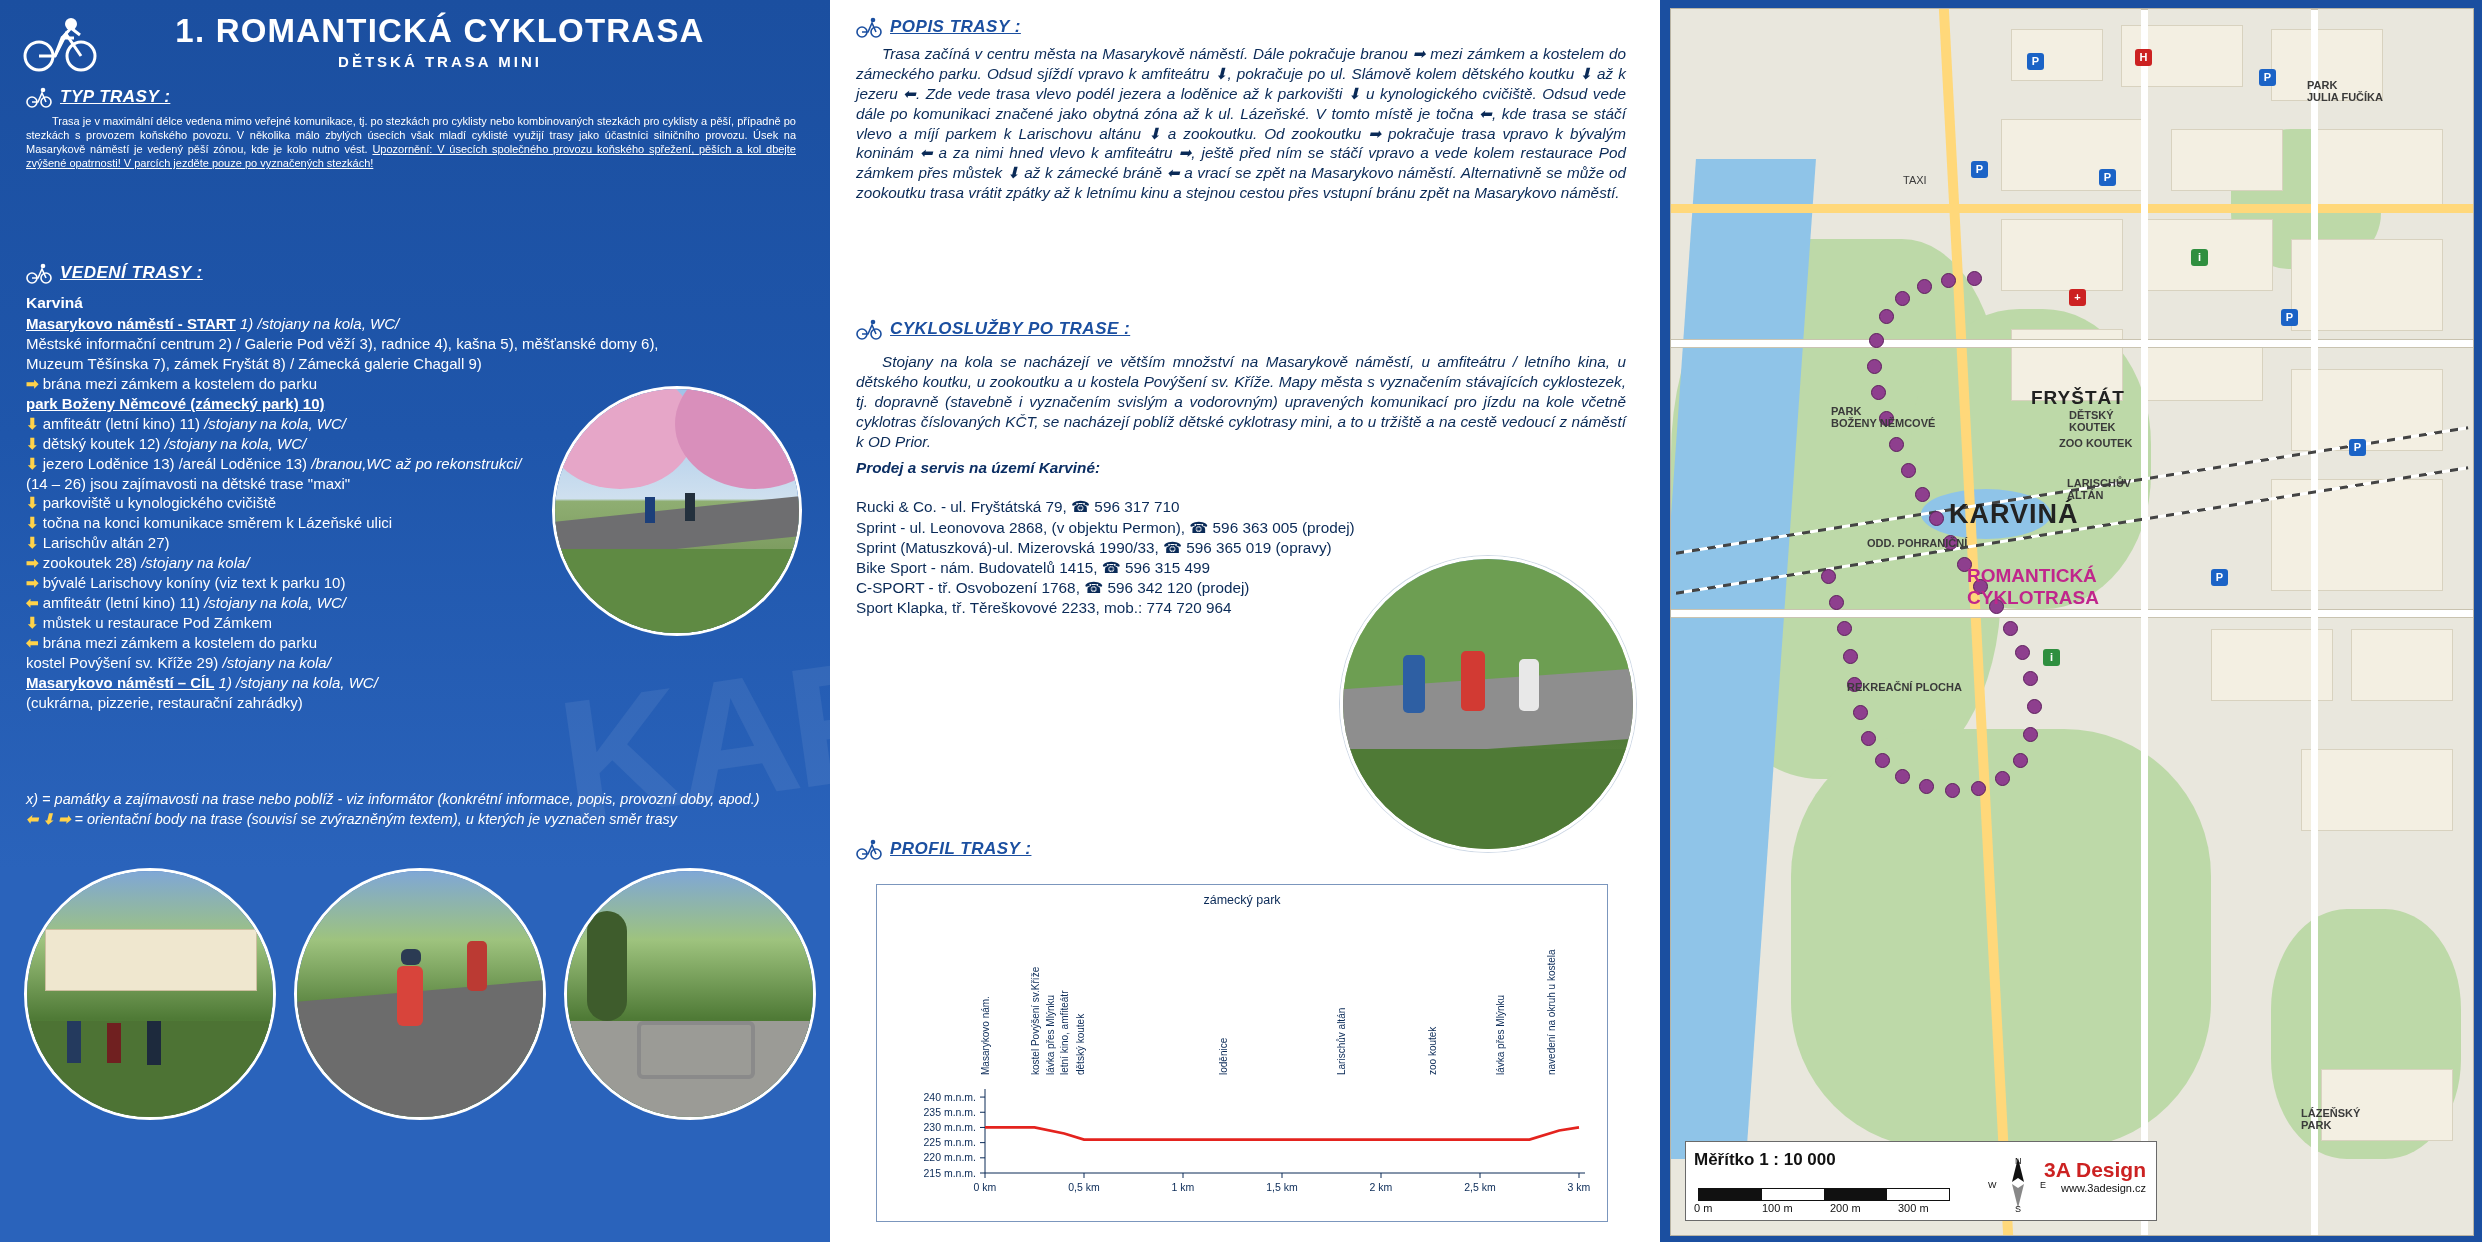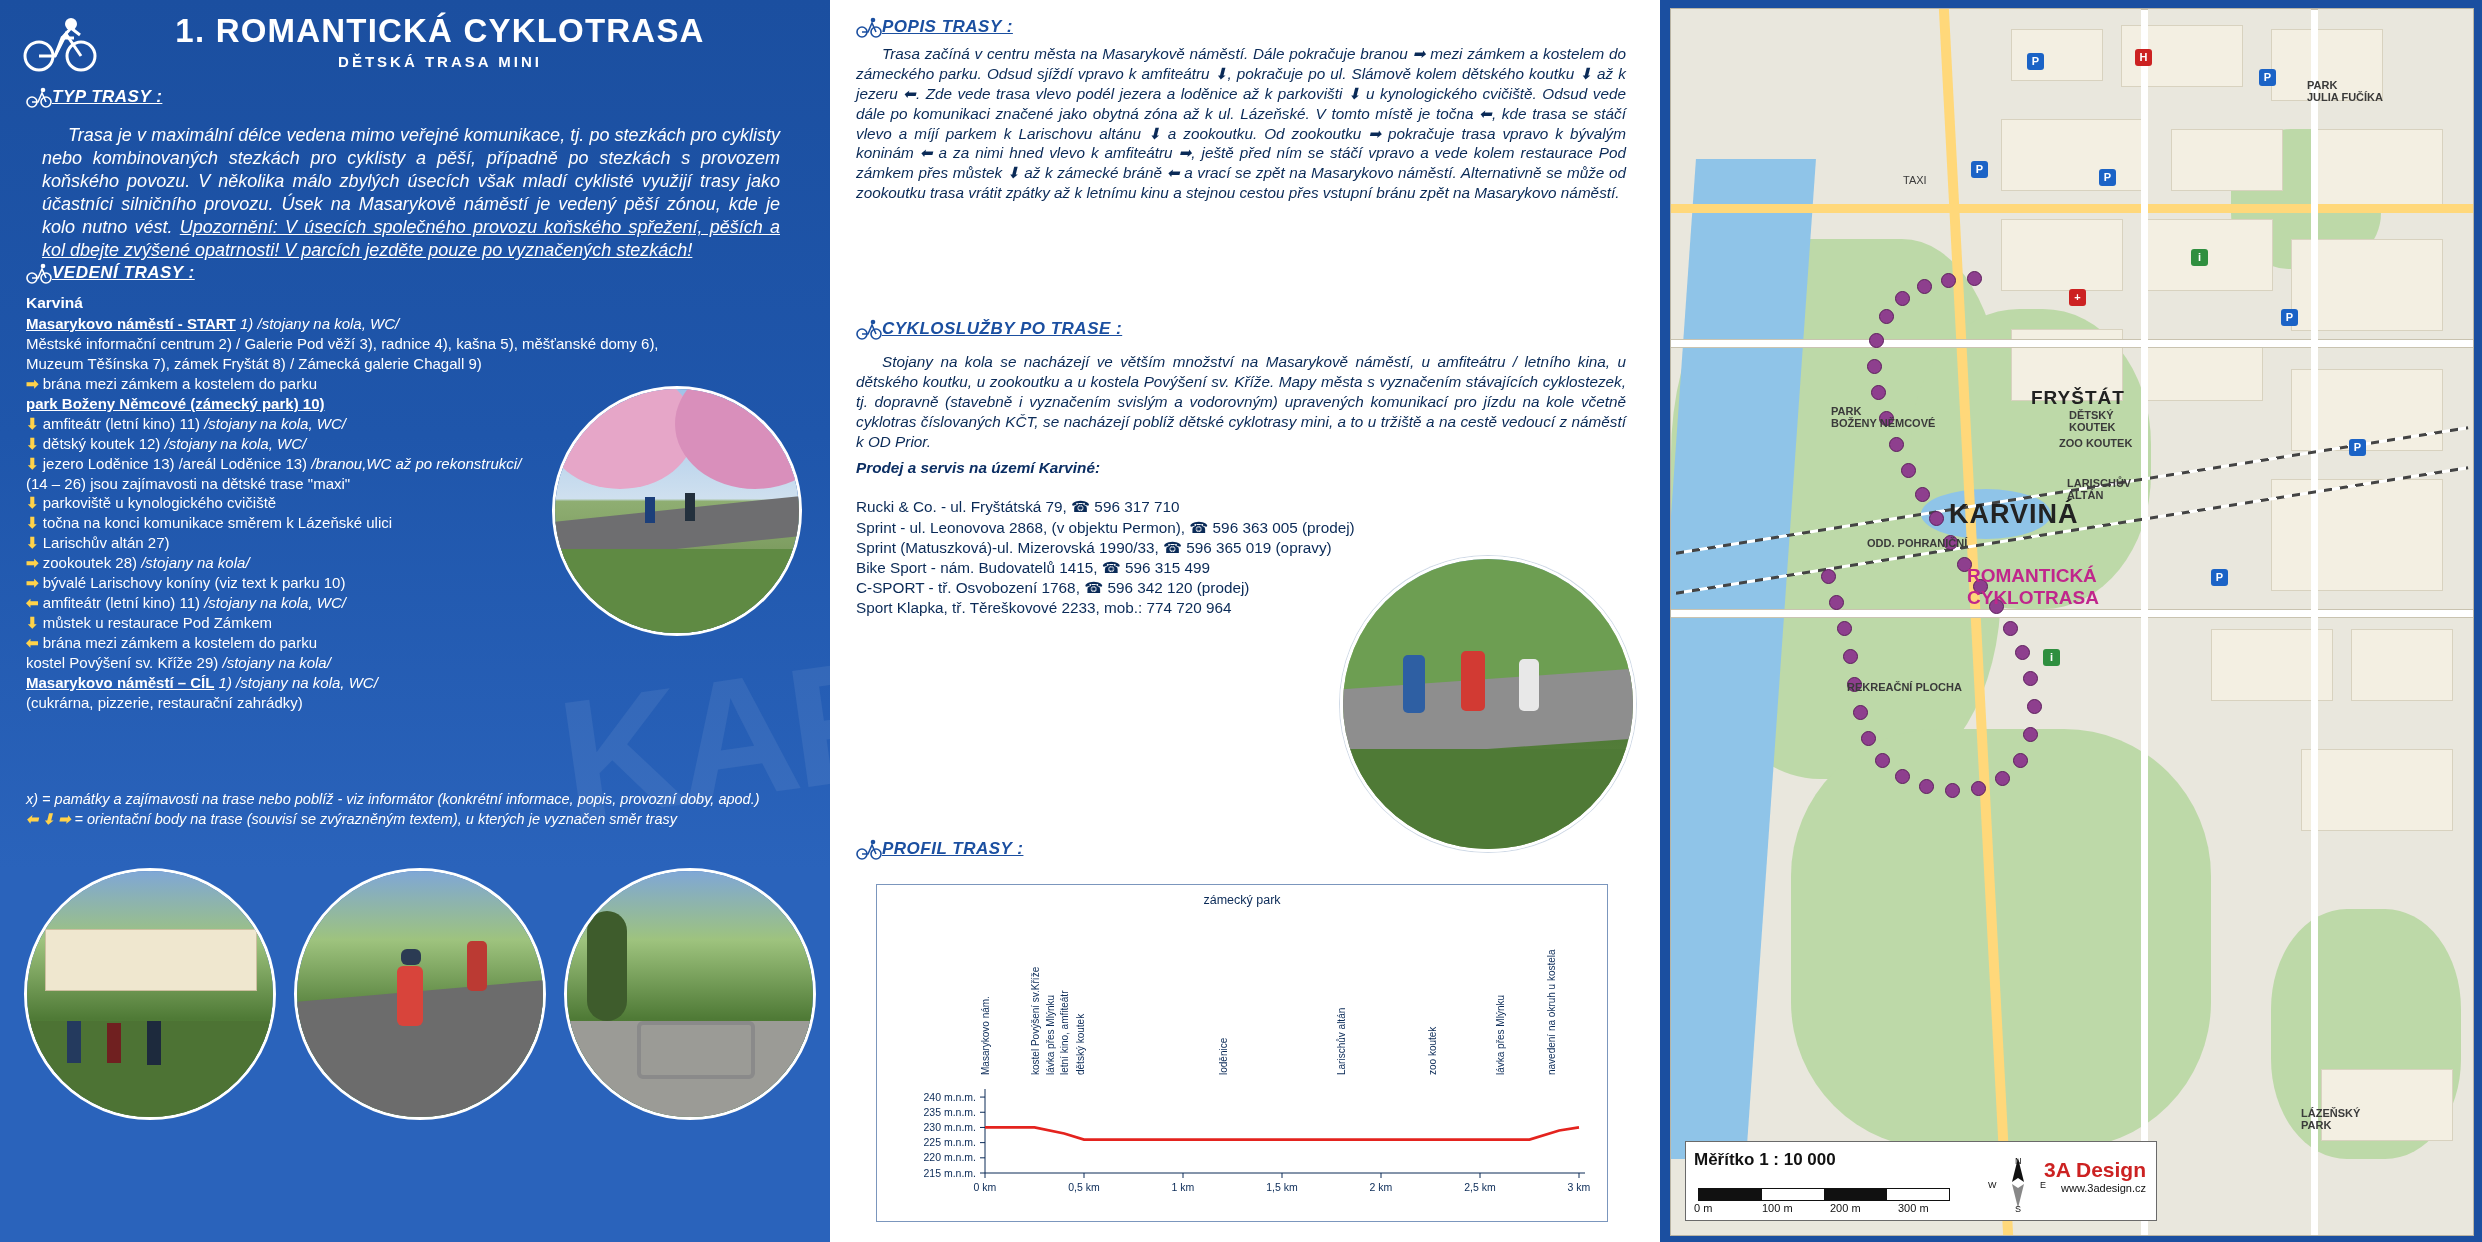--- a/index.html
+++ b/index.html
@@ -29,31 +29,31 @@
     position:absolute;left:120px;top:12px;width:640px;text-align:center;
   }
   .head-title h1{
     margin:0;font-size:33px;letter-spacing:1.2px;font-weight:bold;color:#fff;
   }
   .head-title h2{
     margin:3px 0 0 0;font-size:15px;letter-spacing:3px;font-weight:bold;color:#fff;
   }
 
   .sec-head{
-    display:flex;align-items:center;margin:0 0 6px 0;
+    display:flex;align-items:center;gap:8px;margin:0 0 6px 0;
   }
   .sec-head .sh-icon{width:26px;height:22px;flex:0 0 26px;}
   .sec-head .sh-text{
     font-style:italic;font-weight:bold;font-size:17px;color:#ffffff;
     text-decoration:underline;letter-spacing:.5px;
   }
 
   .block-typ{position:absolute;left:26px;top:86px;width:770px;}
   .body-txt{
-    font-size:18px;line-height:1.28;font-style:italic;text-align:justify;margin:16px;
+    font-size:11px;line-height:1.28;text-align:justify;margin:0;
   }
   .body-txt .indent{display:inline-block;width:26px;}
   .u{text-decoration:underline;}
 
   .block-vedeni{position:absolute;left:26px;top:262px;width:540px;}
   .karvina{font-weight:bold;font-size:15.5px;margin:10px 0 2px 0;}
   ul.route{list-style:none;margin:0;padding:0;font-size:15px;line-height:1.33;}
   ul.route li{margin:0;padding:0;white-space:nowrap;}
   ul.route li .ar{color:#ffd24a;font-weight:bold;}
   .ul-line{text-decoration:underline;font-weight:bold;}

